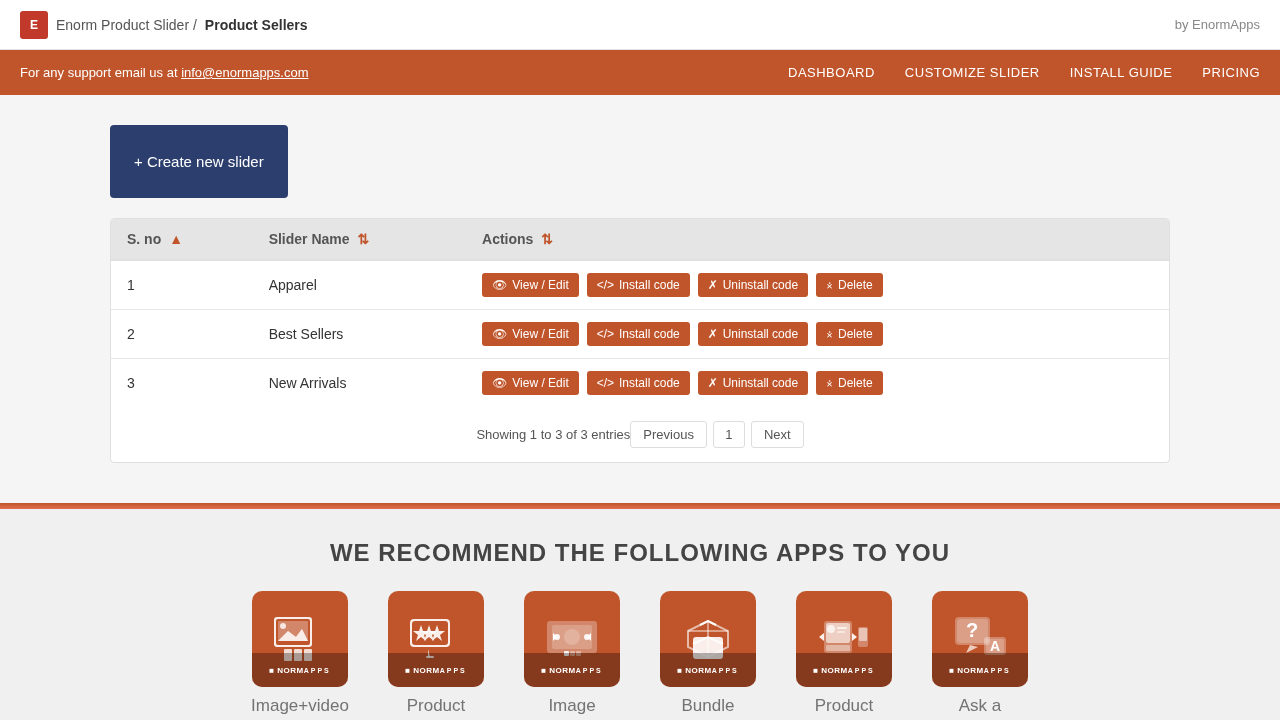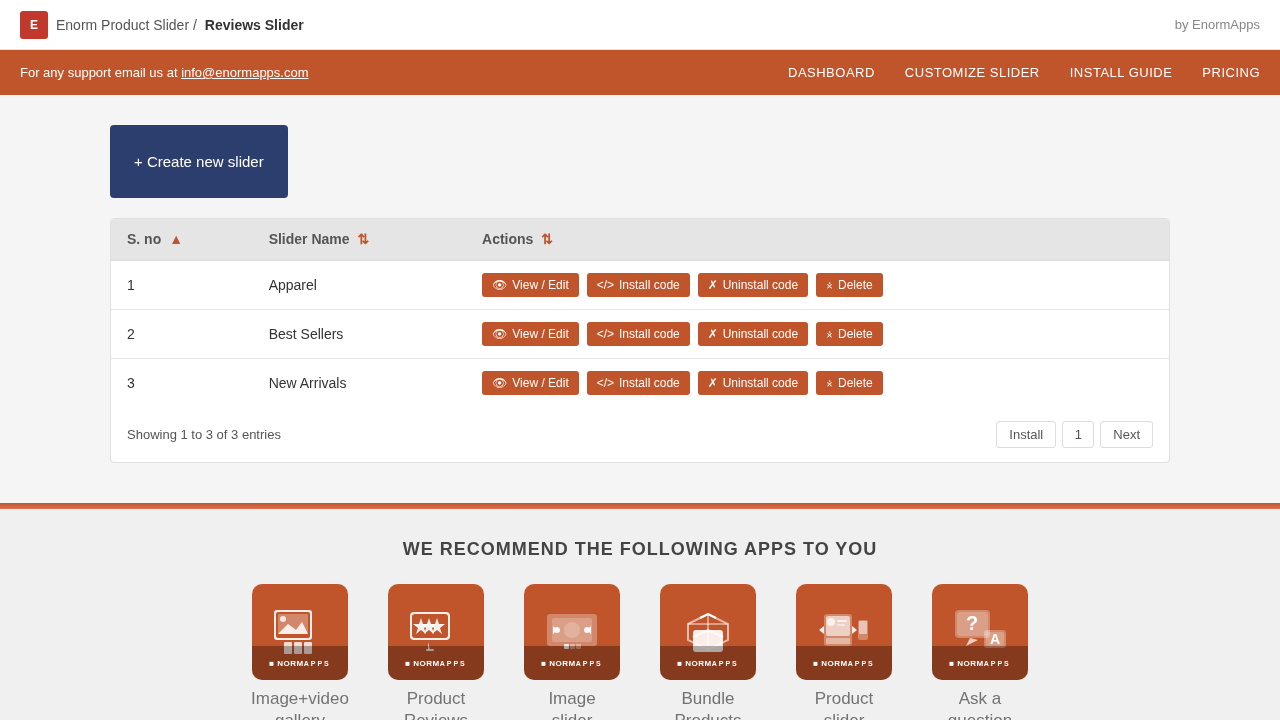--- a/index.html
+++ b/index.html
@@ -140,21 +140,21 @@
       color: #fff;
     }
     .btn-view { background: #c0542a; }
     .btn-install { background: #c0542a; }
     .btn-uninstall { background: #c0542a; }
     .btn-delete { background: #c0542a; }
 
     
     .pagination-row {
       display: flex;
-      justify-content: space-between;
+      justify-content: center;
       align-items: center;
       padding: 14px 16px;
       font-size: 13px;
       color: #555;
     }
     .pagination-controls {
       display: flex;
       align-items: center;
       gap: 6px;
     }
@@ -184,21 +184,21 @@
       margin-top: 20px;
     }
 
     
     .recommend-section {
       background: #f0f0f0;
       padding: 30px 20px;
       text-align: center;
     }
     .recommend-title {
-      font-size: 18px;
+      font-size: 24px;
       font-weight: 600;
       color: #444;
       letter-spacing: 1px;
       margin-bottom: 24px;
       text-transform: uppercase;
     }
     .apps-grid {
       display: flex;
       justify-content: center;
       gap: 16px;
@@ -248,21 +248,21 @@
   </style>
 </head>
 <body>
 
 <div class="top-bar">
   <div class="top-bar-left">
     <div class="top-bar-logo">
       <span>E</span>
     </div>
     <span>Enorm Product Slider / </span>
-    <span class="top-bar-title-bold">Reviews Slider</span>
+    <span class="top-bar-title-bold">Product Sellers</span>
   </div>
   <div class="top-bar-right">by EnormApps</div>
 </div>
 
 <div class="nav-bar">
   <div class="nav-bar-left">
     <span>For any support email us at </span>
     <a>info@enormapps.com</a>
   </div>
   <div class="nav-bar-right">
@@ -350,21 +350,21 @@
         <span>⨰</span> Delete
       </button>
     </td>
   </tr>
         </tbody>
     </table>
 
     <div class="pagination-row">
       <span>Showing 1 to 3 of 3 entries</span>
       <div class="pagination-controls">
-        <button class="page-btn">Install</button>
+        <button class="page-btn">Previous</button>
         <div class="page-num">1</div>
         <button class="page-btn">Next</button>
       </div>
     </div>
   </div>
 </div>
 
 <div class="divider-bar"></div>
 
 <div class="recommend-section">

